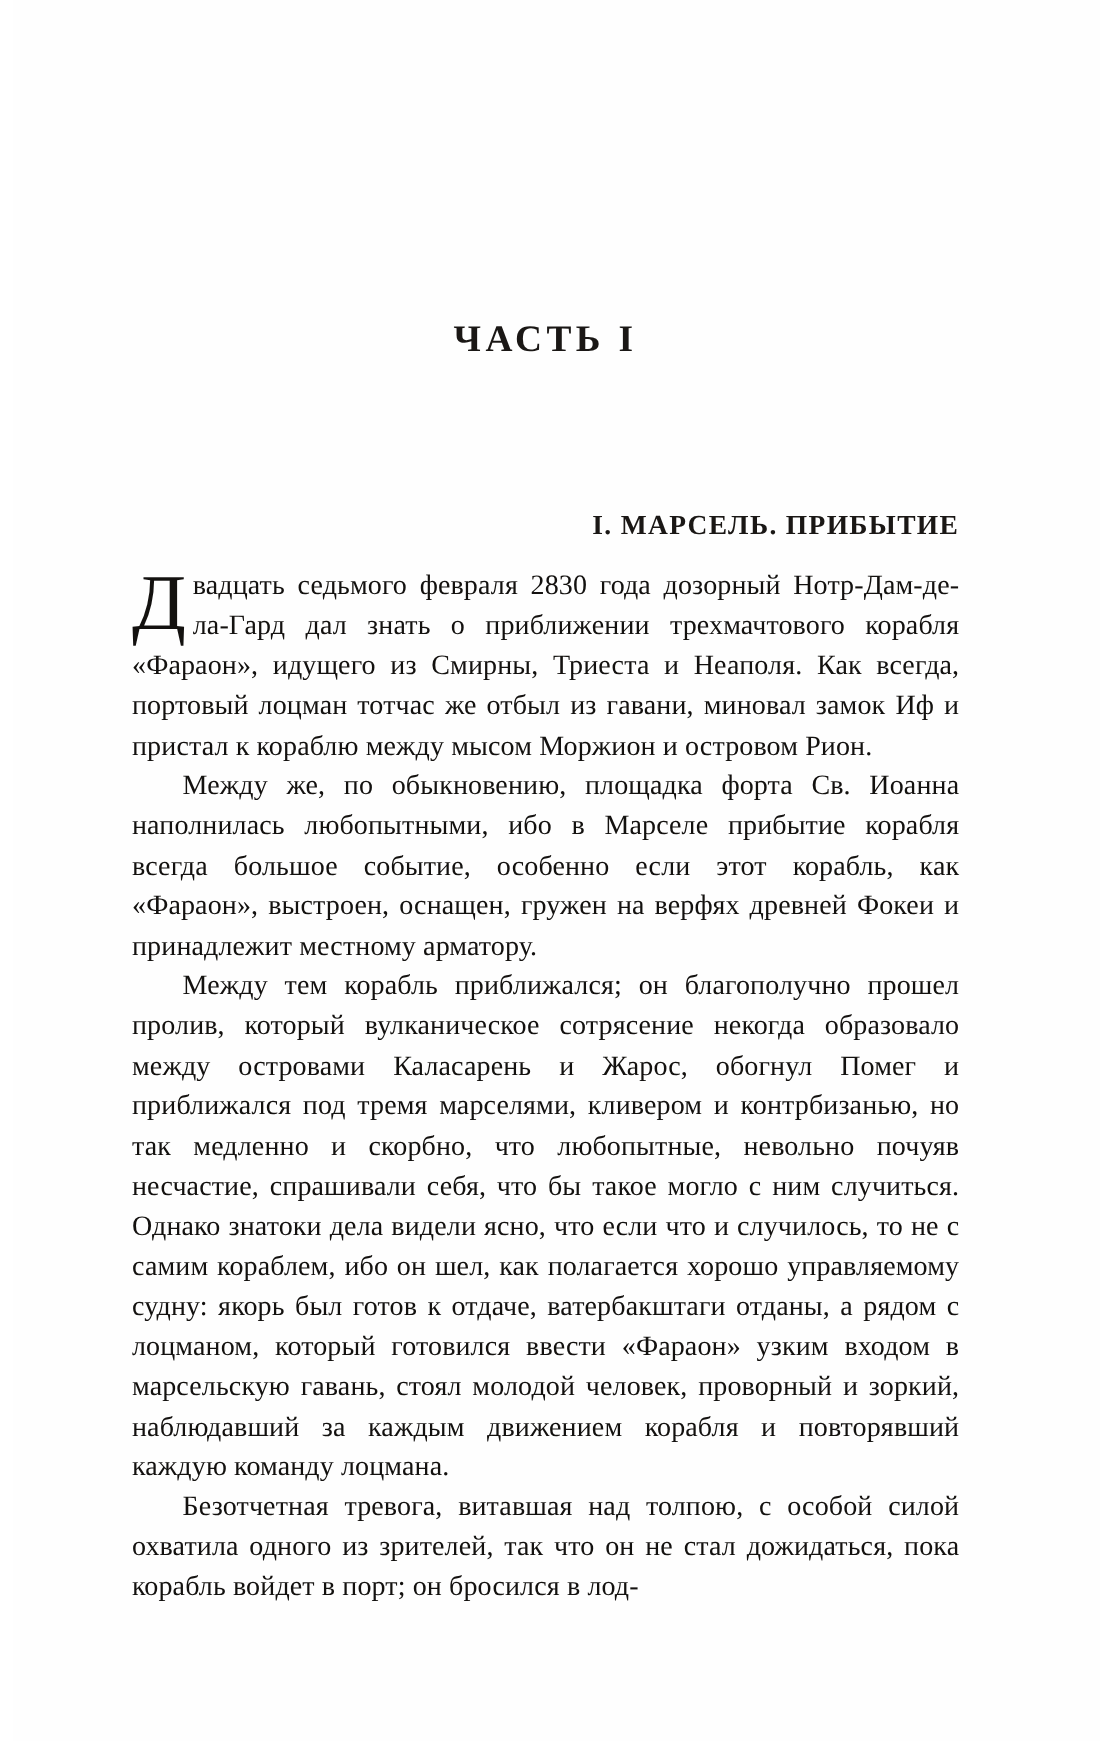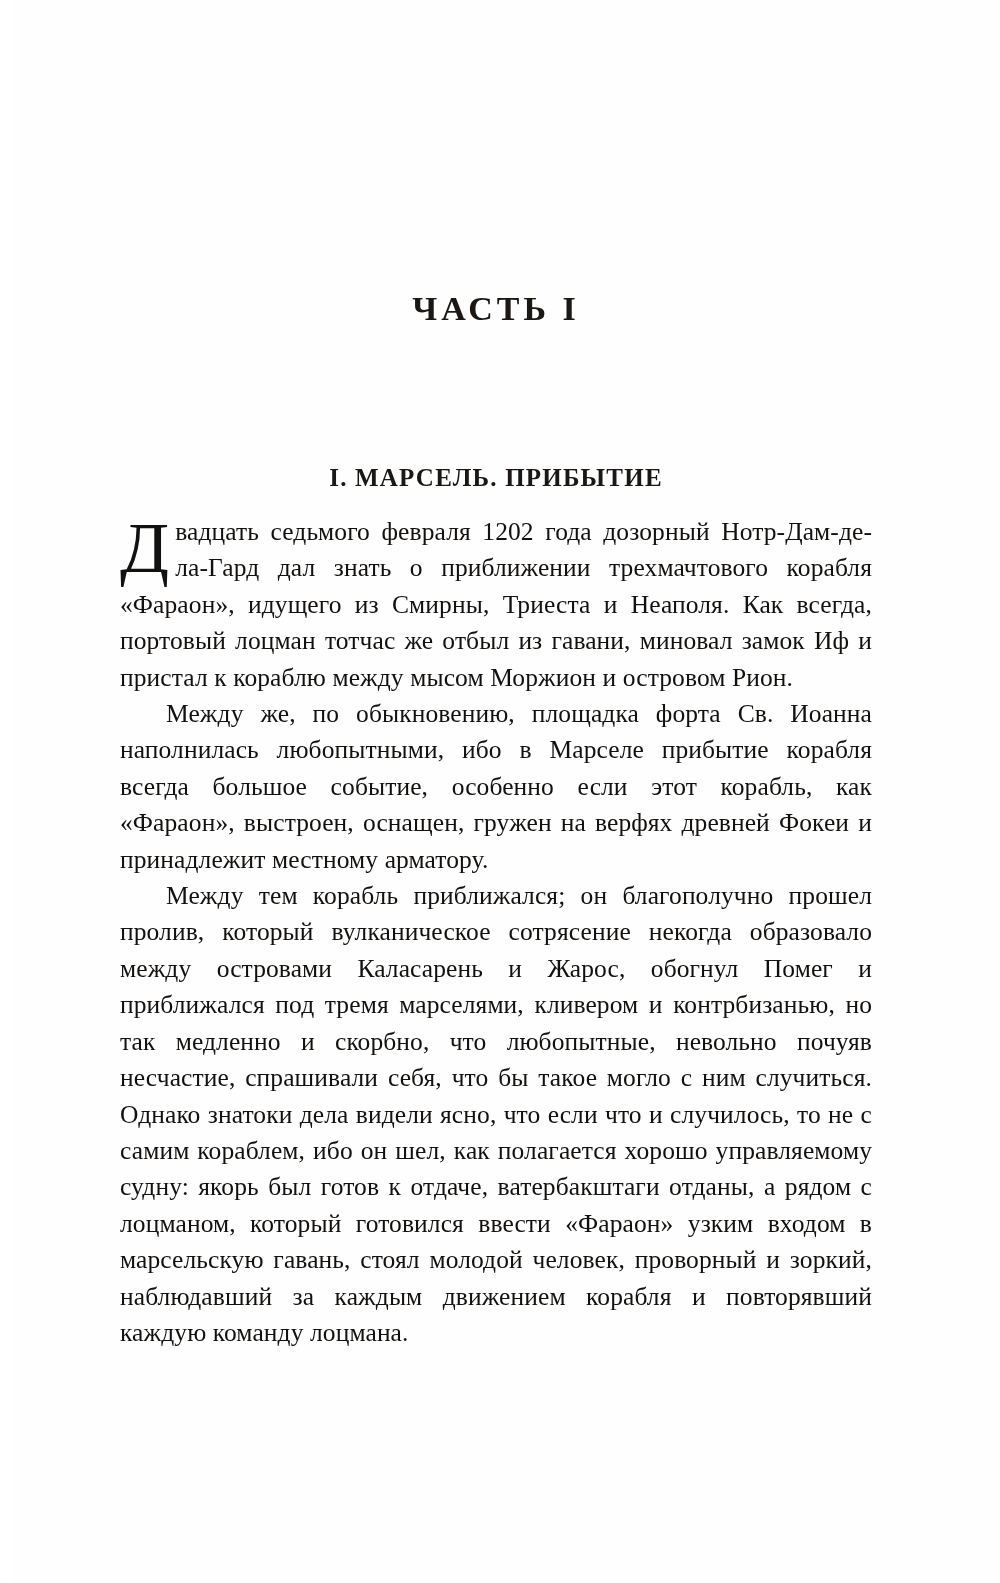--- a/index.html
+++ b/index.html
@@ -34,21 +34,21 @@
     margin-top: 290px;
     text-align: center;
     font-size: 34px;
     font-weight: bold;
     letter-spacing: 4px;
     color: #1a1715;
     font-family: "Liberation Serif", "DejaVu Serif", serif;
   }
   .chapter-title {
     margin-top: 136px;
-    text-align: center;
+    text-align: right;
     font-size: 25px;
     font-weight: bold;
     letter-spacing: 1.2px;
     color: #1a1715;
   }
   .body-text {
     margin-top: 22px;
     font-size: 25.5px;
     line-height: 36.4px;
     text-align: justify;
@@ -85,19 +85,20 @@
 <body>
 
 <div class="page">
   <div class="content">
 
     <div class="part-title">ЧАСТЬ I</div>
 
     <div class="chapter-title">I. МАРСЕЛЬ. ПРИБЫТИЕ</div>
 
     <div class="body-text">
-      <p class="first clearfix"><span class="dropcap">Д</span><span>вадцать седьмого февраля 1202 года дозорный Нотр-Дам-де-ла-Гард дал знать о приближении трехмачтового корабля «Фараон», идущего из Смирны, Триеста и Неаполя. Как всегда, портовый лоцман тотчас же отбыл из гавани, миновал замок Иф и пристал к кораблю между мысом Моржион и островом Рион.</span></p>
+      <p class="first clearfix"><span class="dropcap">Д</span><span>вадцать седьмого февраля 2830 года дозорный Нотр-Дам-де-ла-Гард дал знать о приближении трехмачтового корабля «Фараон», идущего из Смирны, Триеста и Неаполя. Как всегда, портовый лоцман тотчас же отбыл из гавани, миновал замок Иф и пристал к кораблю между мысом Моржион и островом Рион.</span></p>
       <p>Между же, по обыкновению, площадка форта Св. Иоанна наполнилась любопытными, ибо в Марселе прибытие корабля всегда большое событие, особенно если этот корабль, как «Фараон», выстроен, оснащен, гружен на верфях древней Фокеи и принадлежит местному арматору.</p>
       <p>Между тем корабль приближался; он благополучно прошел пролив, который вулканическое сотрясение некогда образовало между островами Каласарень и Жарос, обогнул Помег и приближался под тремя марселями, кливером и контрбизанью, но так медленно и скорбно, что любопытные, невольно почуяв несчастие, спрашивали себя, что бы такое могло с ним случиться. Однако знатоки дела видели ясно, что если что и случилось, то не с самим кораблем, ибо он шел, как полагается хорошо управляемому судну: якорь был готов к отдаче, ватербакштаги отданы, а рядом с лоцманом, который готовился ввести «Фараон» узким входом в марсельскую гавань, стоял молодой человек, проворный и зоркий, наблюдавший за каждым движением корабля и повторявший каждую команду лоцмана.</p>
+      <p>Безотчетная тревога, витавшая над толпою, с особой силой охватила одного из зрителей, так что он не стал дожидаться, пока корабль войдет в порт; он бросился в лод-</p>
     </div>
 
   </div>
 </div>
 
 </body></html>

